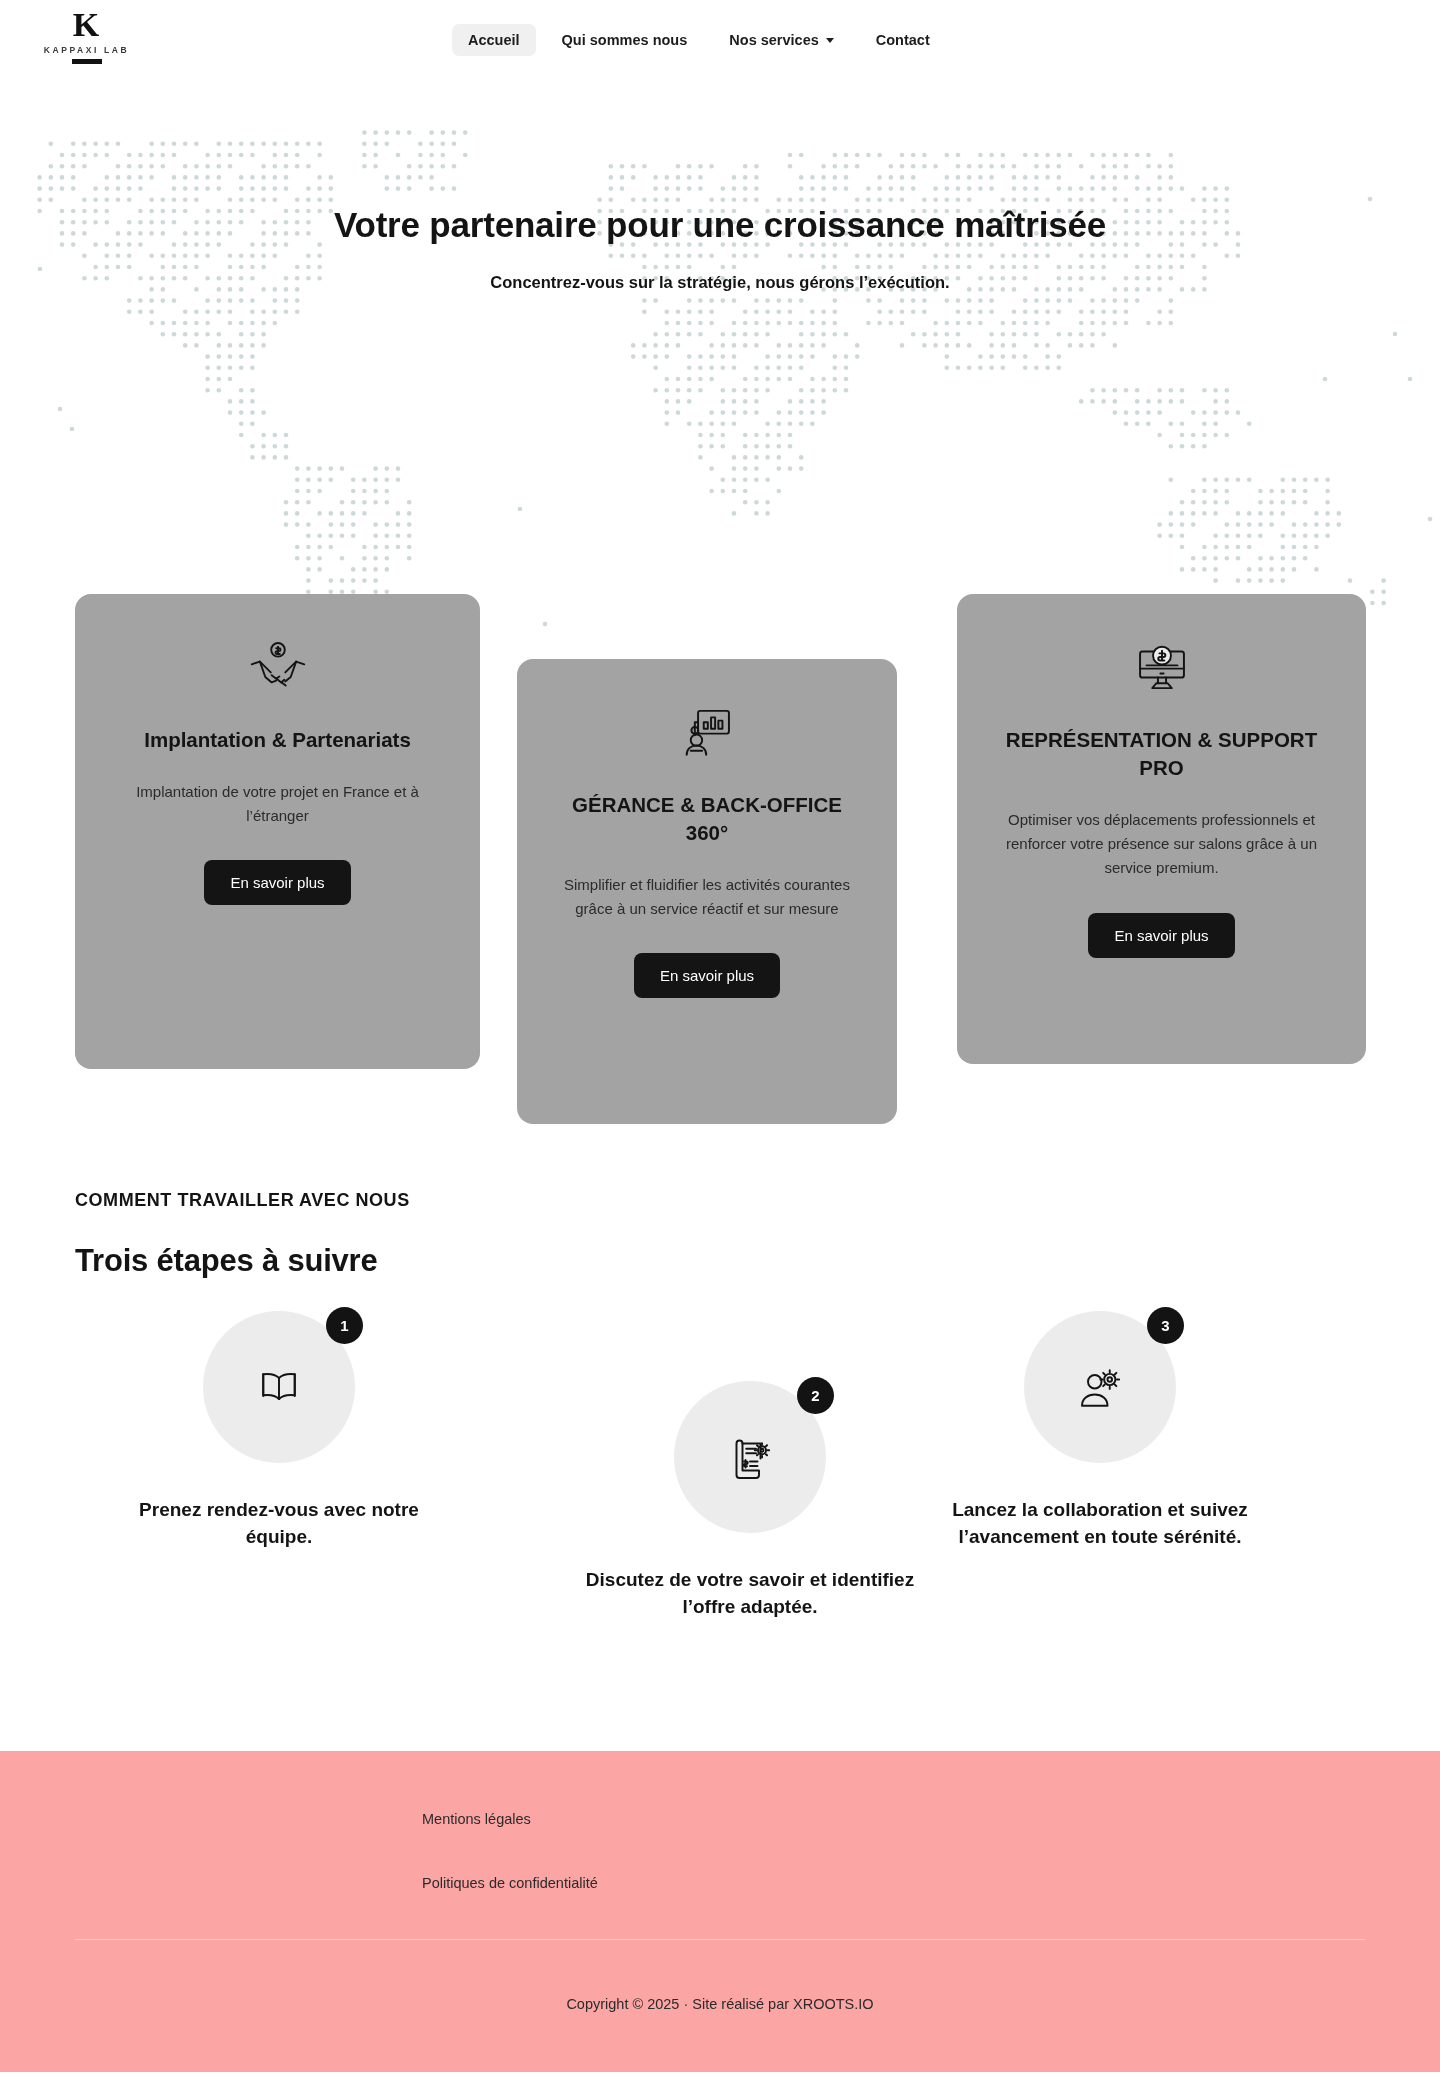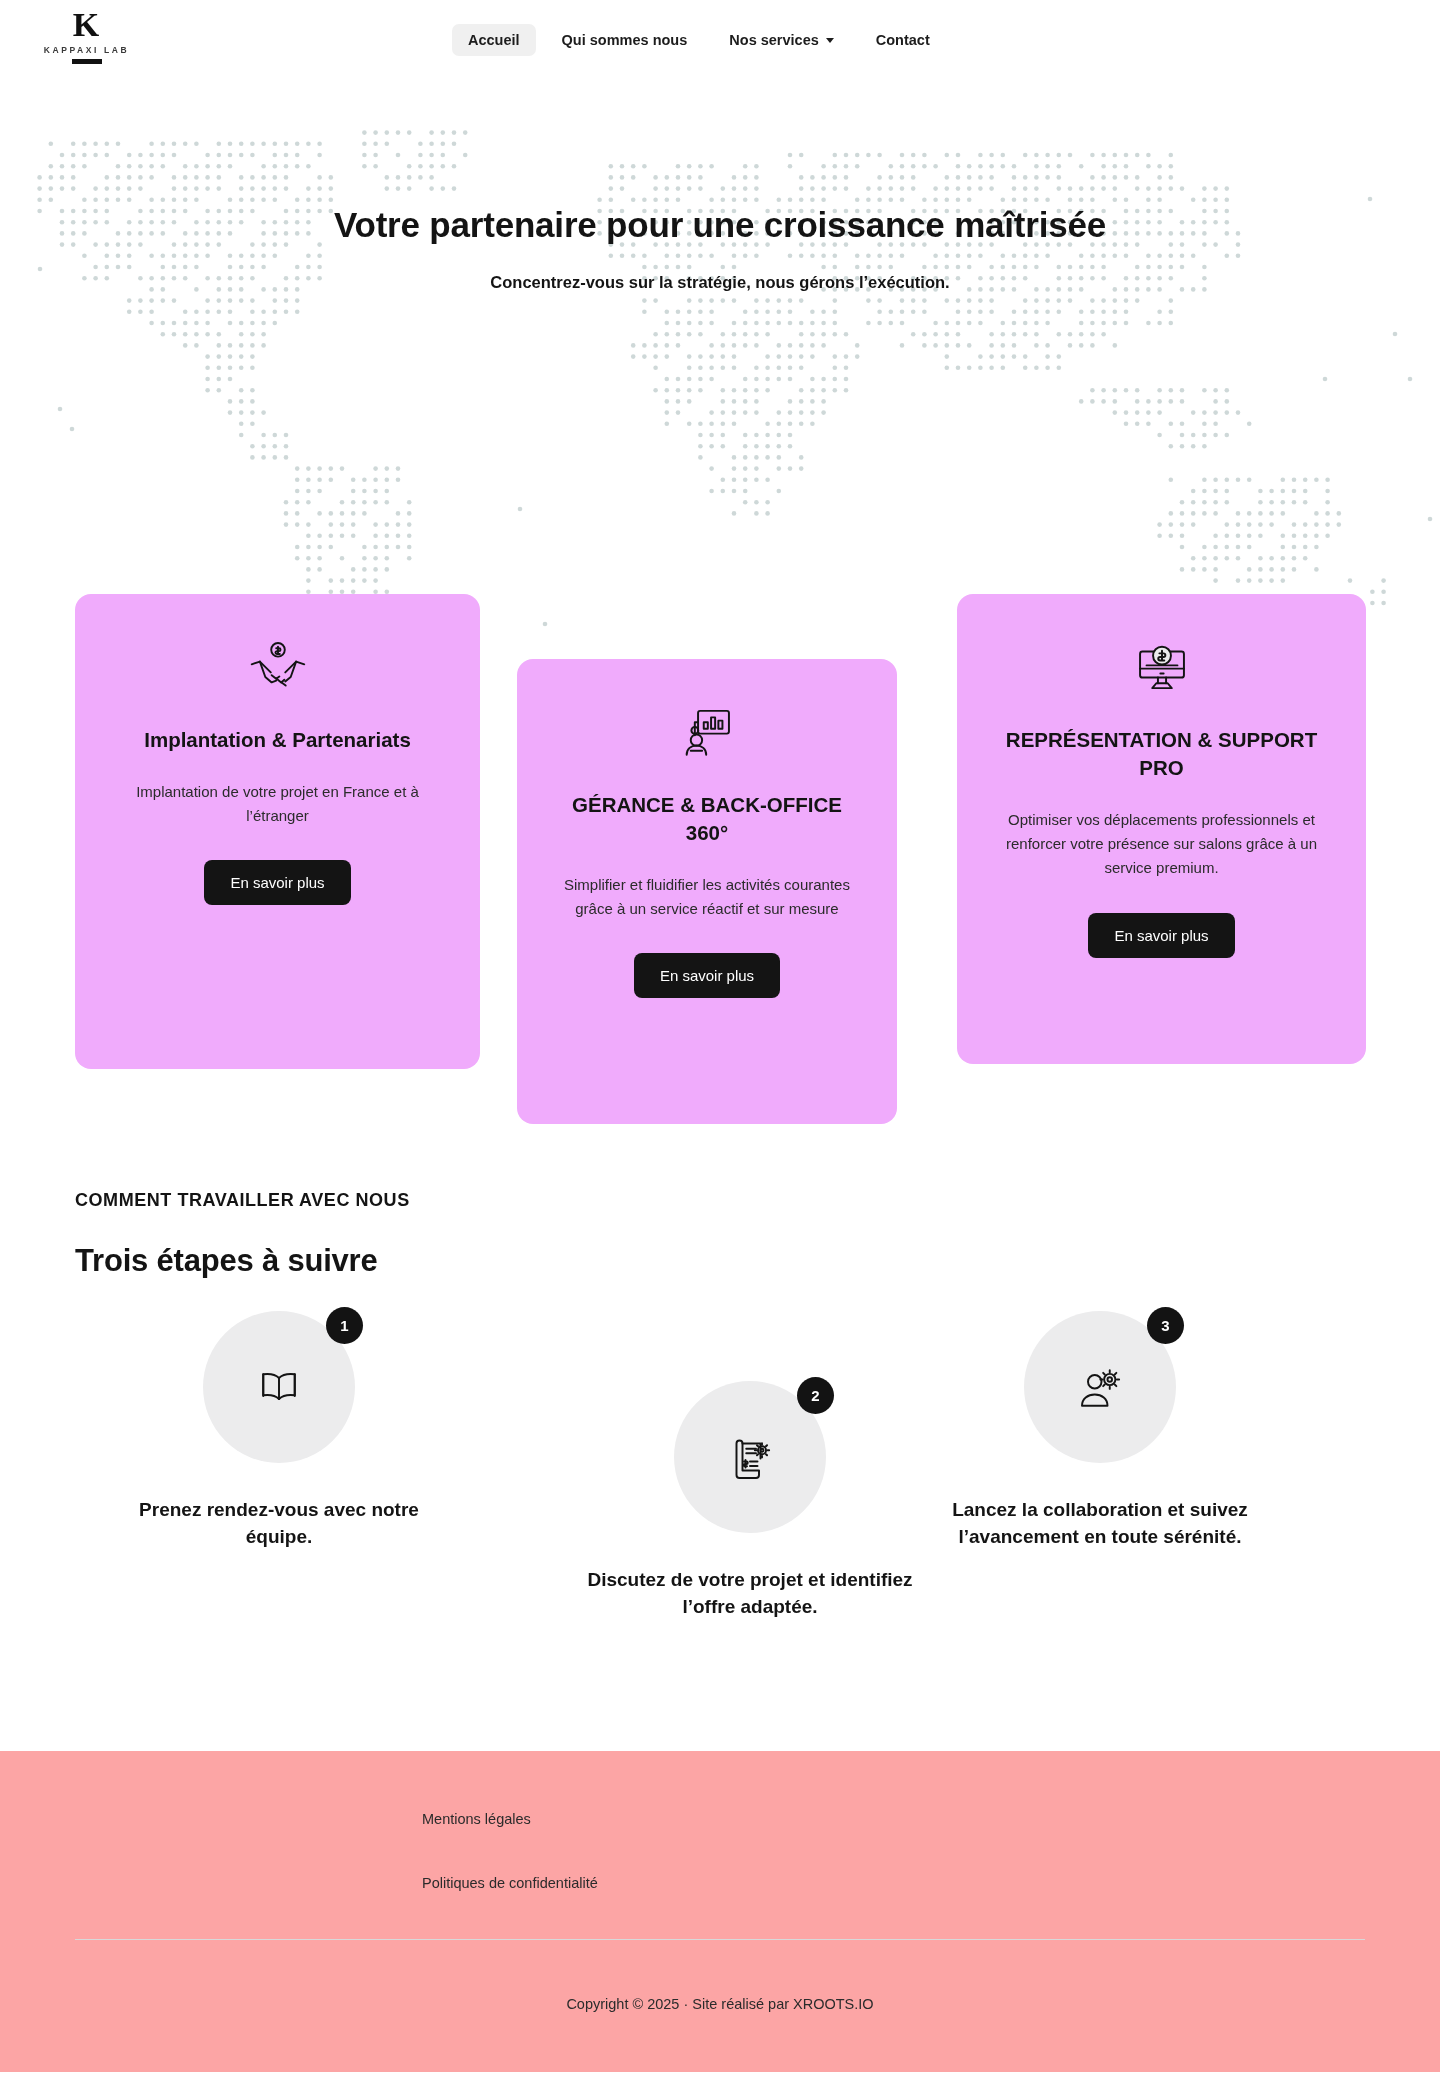--- a/index.html
+++ b/index.html
@@ -121,21 +121,21 @@
   
   .cards {
     position: relative;
     z-index: 5;
     width: 1440px;
     height: 540px;
     margin-top: -5px;
   }
   .card {
     position: absolute;
-    background: #f0abfc;
+    background: #a3a3a3;
     border-radius: 16px;
     text-align: center;
     padding: 42px 34px 46px;
   }
   .card-1 { left: 75px;  top: 0px;   width: 405px; height: 475px; }
   .card-2 { left: 517px; top: 65px;  width: 380px; height: 465px; }
   .card-3 { left: 957px; top: 0px;   width: 409px; height: 470px; }
 
   .card-icon { height: 62px; display: flex; align-items: center; justify-content: center; }
   .card-title {
@@ -1884,21 +1884,21 @@
               <path d="M32 38h10"></path>
                 <path d="M32 44h10"></path>
               <path d="M26 36v10M24 38h3.4a1.6 1.6 0 010 3.2h-2.2a1.6 1.6 0 000 3.2H28"></path>
               <circle cx="48" cy="23" r="5.4"></circle>
               <circle cx="48" cy="23" r="2"></circle>
               <path d="M48 15.5v-2M48 32.5v-2M55.5 23h2M38.5 23h2M53.3 17.7l1.4-1.4M41.3 29.7l1.4-1.4M53.3 28.3l1.4 1.4M41.3 16.3l1.4 1.4"></path>
             </svg>
           </div>
           <div class="step-badge">2</div>
         </div>
-        <p class="step-text">Discutez de votre projet et identifiez l’offre adaptée.</p>
+        <p class="step-text">Discutez de votre savoir et identifiez l’offre adaptée.</p>
       </div>
 
       <div class="step step-3">
         <div class="step-circle-wrap">
           <div class="step-circle">
             <svg width="48" height="48" viewBox="0 0 64 64" fill="none" stroke="#141414" stroke-width="2.6" stroke-linecap="round" stroke-linejoin="round">
               <circle cx="25" cy="25" r="9"></circle>
               <path d="M8 57c0-9.4 7.6-15 17-15s17 5.6 17 15z"></path>
               <circle cx="45" cy="22" r="7.5"></circle>
               <circle cx="45" cy="22" r="3"></circle>

